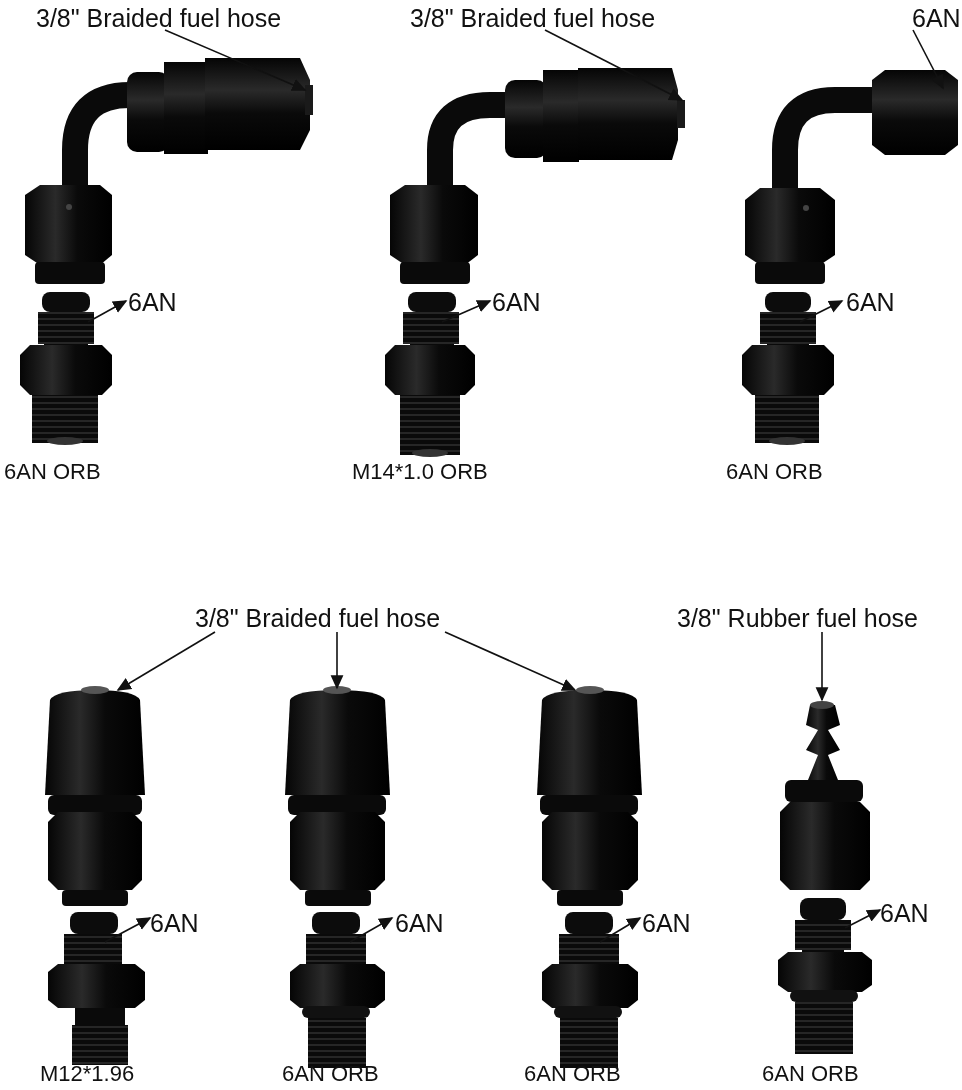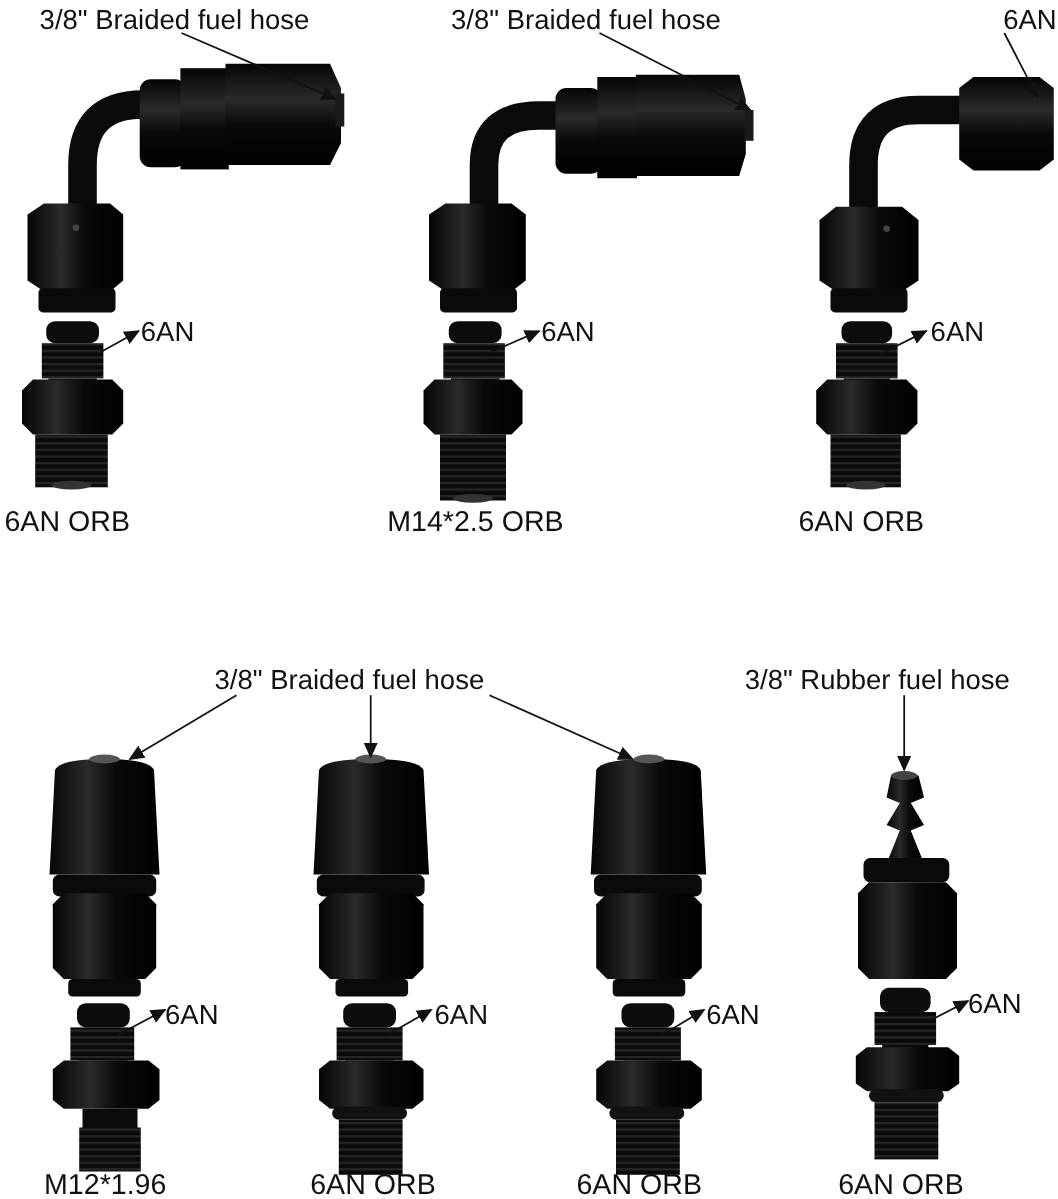--- a/index.html
+++ b/index.html
@@ -1,18 +1,18 @@
 <!DOCTYPE html>
 <html><head>
 <meta charset="utf-8">
 <style>
   html,body{margin:0;padding:0;background:#ffffff;}
   body{width:962px;height:1090px;position:relative;overflow:hidden;font-family:"Liberation Sans",sans-serif;color:#111;}
   .lbl{position:absolute;font-size:25px;white-space:nowrap;color:#111;line-height:1;}
-  .cap{position:absolute;font-size:26px;white-space:nowrap;color:#111;line-height:1;}
+  .cap{position:absolute;font-size:22px;white-space:nowrap;color:#111;line-height:1;}
   svg.art{position:absolute;left:0;top:0;}
 </style>
 </head>
 <body>
 
 <svg class="art" width="962" height="1090" viewBox="0 0 962 1090">
   <defs>
     <marker id="ah" markerWidth="10" markerHeight="10" refX="8" refY="5" orient="auto">
       <path d="M0,1 L9,5 L0,9 z" fill="#111"></path>
     </marker>
@@ -159,21 +159,21 @@
 
 <div class="lbl" style="left:36px;top:6px;">3/8" Braided fuel hose</div>
 <div class="lbl" style="left:410px;top:6px;">3/8" Braided fuel hose</div>
 <div class="lbl" style="left:912px;top:6px;">6AN</div>
 
 <div class="lbl" style="left:128px;top:290px;">6AN</div>
 <div class="lbl" style="left:492px;top:290px;">6AN</div>
 <div class="lbl" style="left:846px;top:290px;">6AN</div>
 
 <div class="cap" style="left:4px;top:461px;">6AN ORB</div>
-<div class="cap" style="left:352px;top:461px;">M14*2.5 ORB</div>
+<div class="cap" style="left:352px;top:461px;">M14*1.0 ORB</div>
 <div class="cap" style="left:726px;top:461px;">6AN ORB</div>
 
 <div class="lbl" style="left:195px;top:606px;">3/8" Braided fuel hose</div>
 <div class="lbl" style="left:677px;top:606px;">3/8" Rubber fuel hose</div>
 
 <div class="lbl" style="left:150px;top:911px;">6AN</div>
 <div class="lbl" style="left:395px;top:911px;">6AN</div>
 <div class="lbl" style="left:642px;top:911px;">6AN</div>
 <div class="lbl" style="left:880px;top:901px;">6AN</div>
 

